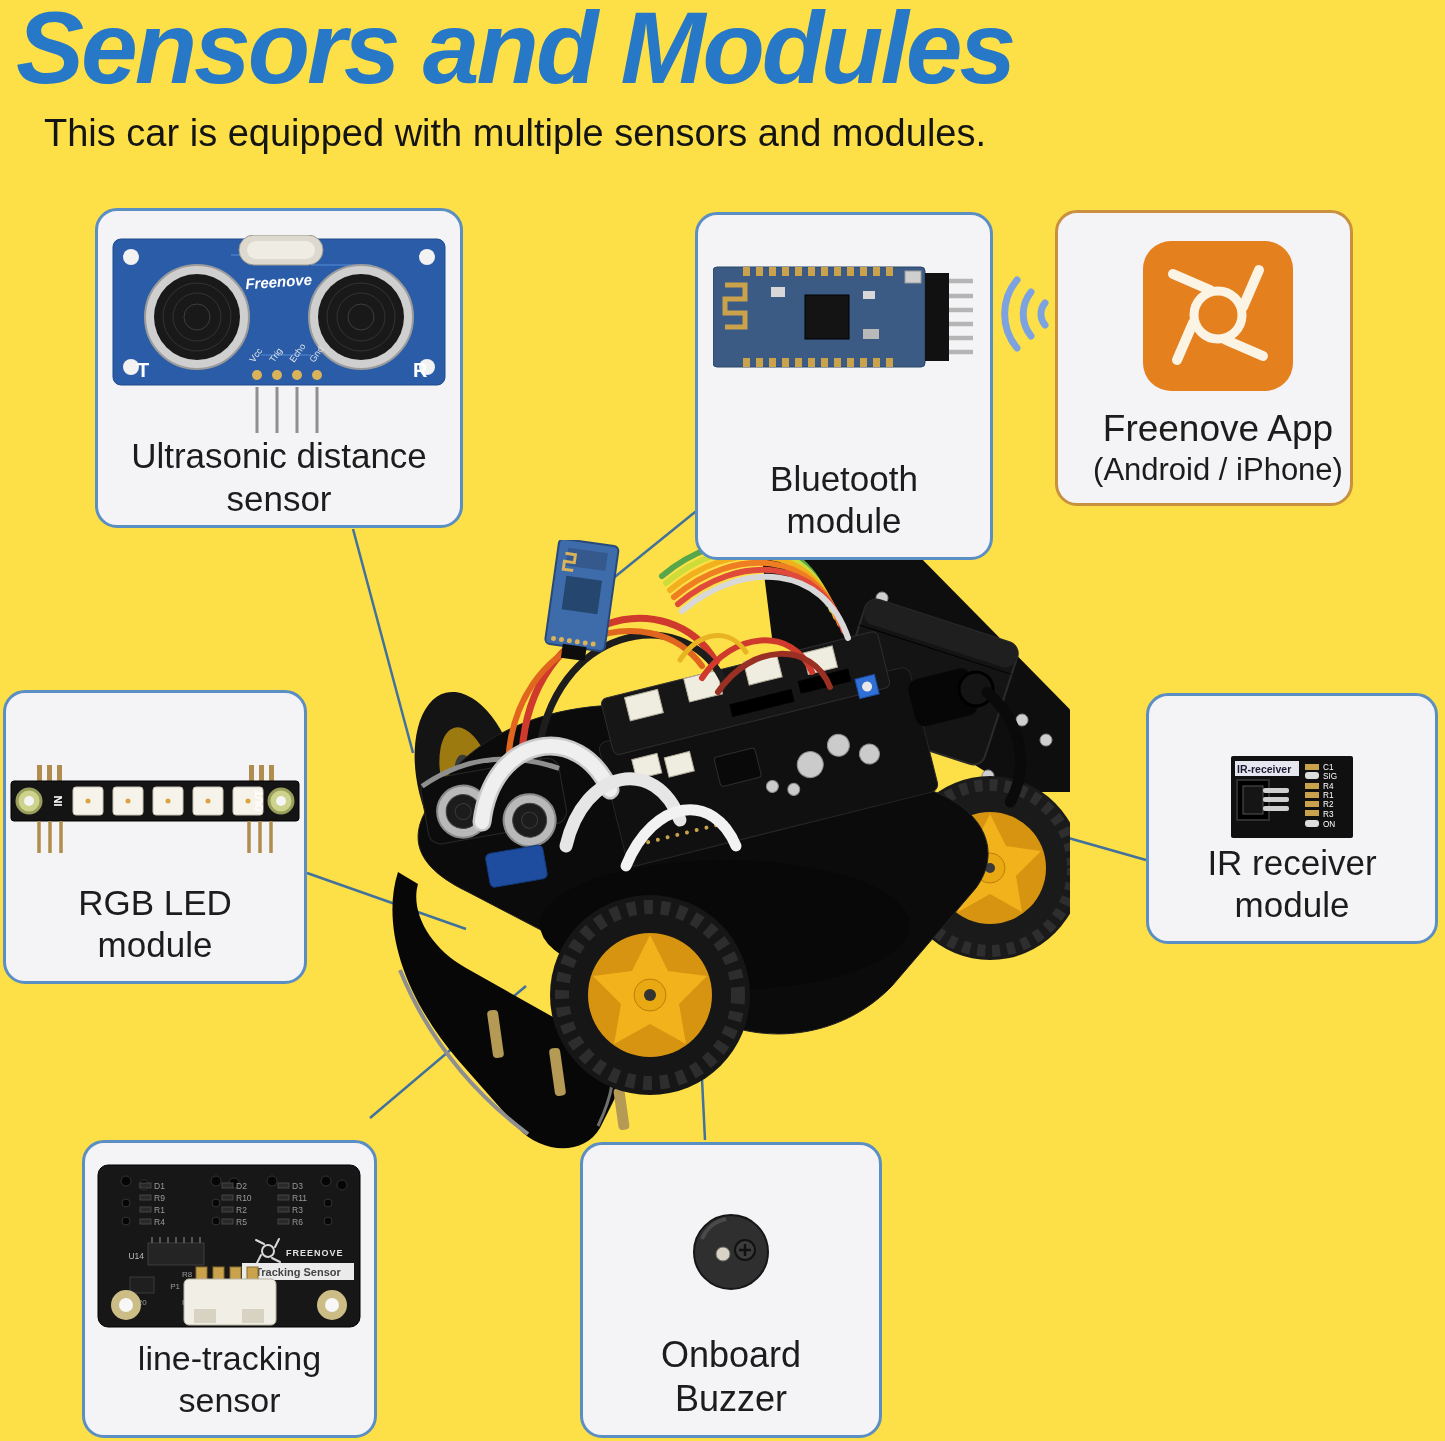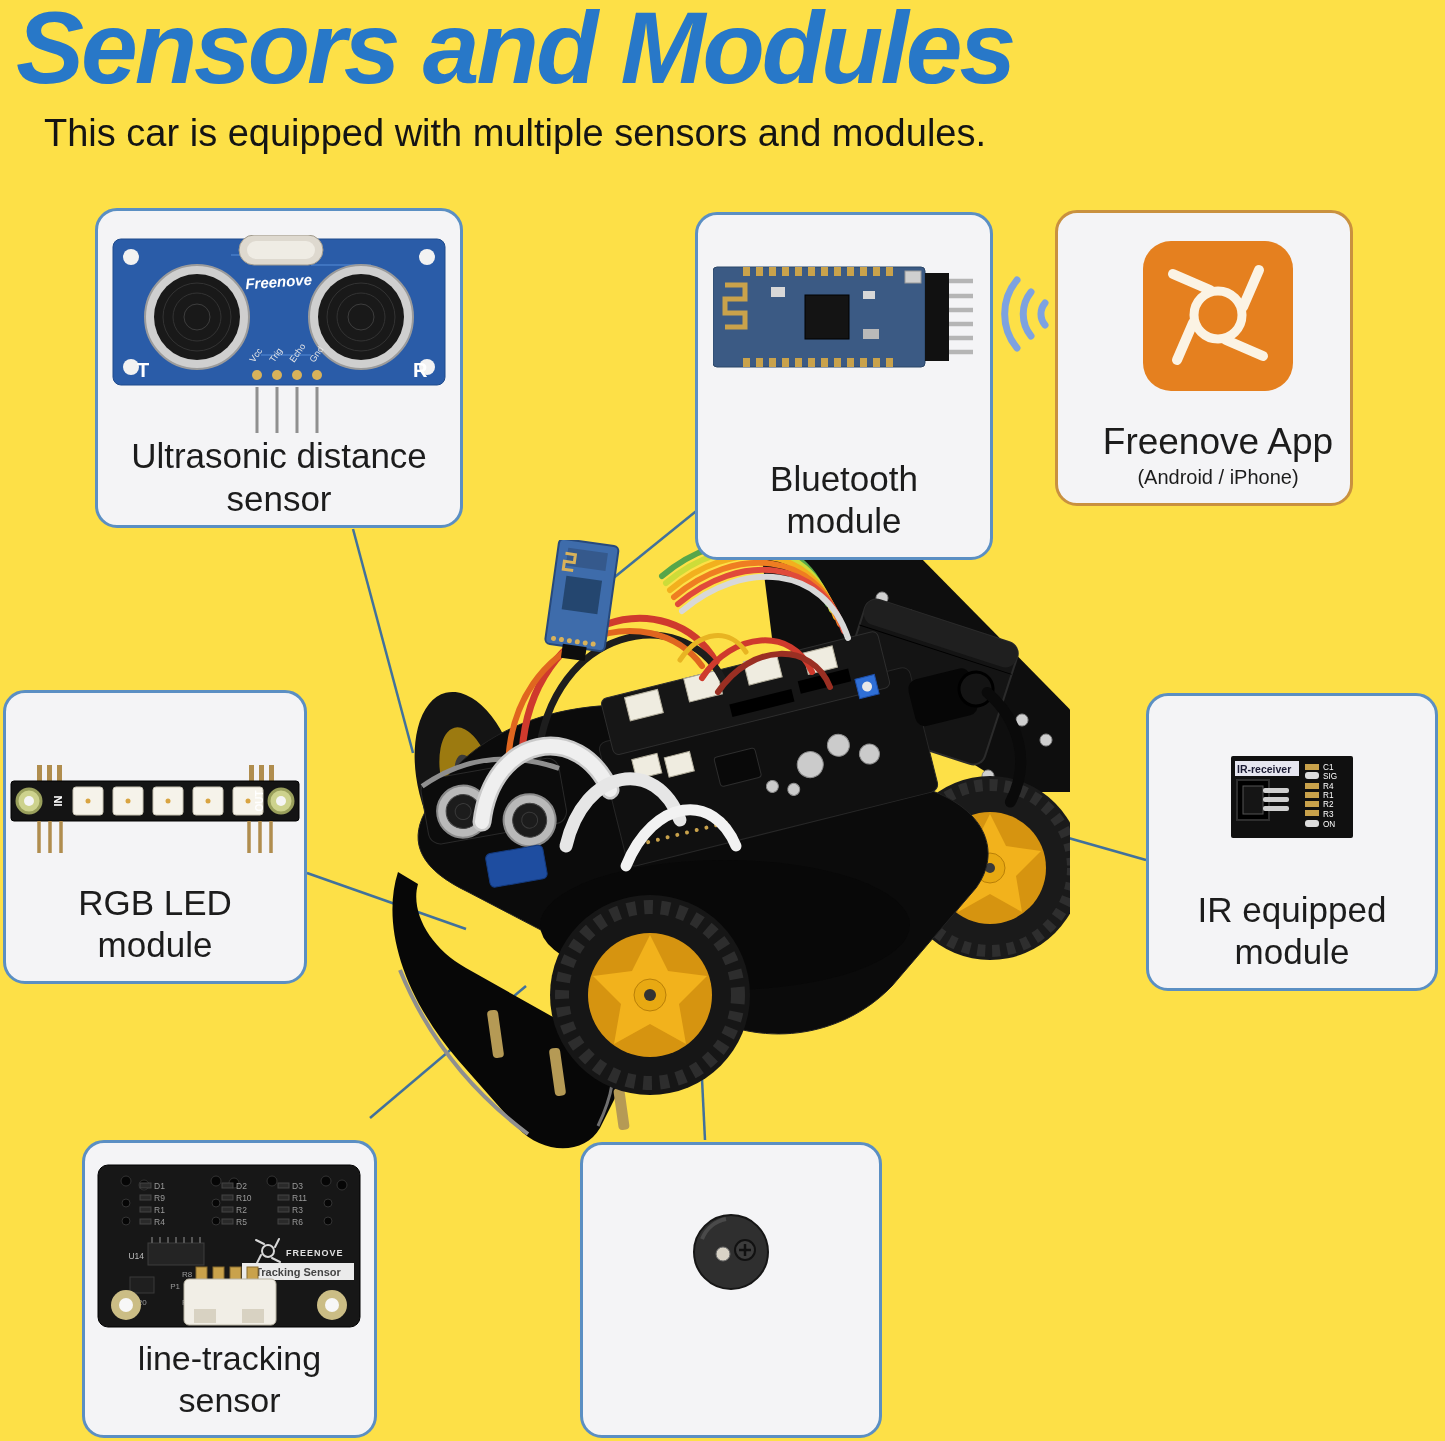--- a/index.html
+++ b/index.html
@@ -317,21 +317,21 @@
       <g stroke="#fbf3e4" stroke-linecap="round" fill="none">
         <circle cx="75" cy="74" r="24" stroke-width="9"></circle>
         <line x1="30" y1="33" x2="67" y2="49" stroke-width="10"></line>
         <line x1="116" y1="29" x2="100" y2="66" stroke-width="10"></line>
         <line x1="120" y1="115" x2="83" y2="99" stroke-width="10"></line>
         <line x1="34" y1="119" x2="50" y2="82" stroke-width="10"></line>
       </g>
     </svg>
     <div class="clabel" style="font-size:37px">
       <div>Freenove App</div>
-      <div style="font-size:20px">(Android / iPhone)</div>
+      <div style="font-size:31px">(Android / iPhone)</div>
     </div>
   </div>
 
   <div class="callout" style="left:3px;top:690px;width:304px;height:294px">
     <svg class="cimg" width="292" height="116" viewBox="0 0 292 116" style="margin-top:56px">
       <g fill="#b08d4e">
         <rect x="28" y="16" width="5" height="17"></rect>
           <rect x="38" y="16" width="5" height="17"></rect>
           <rect x="48" y="16" width="5" height="17"></rect>
         <rect x="240" y="16" width="5" height="17"></rect>
@@ -367,21 +367,21 @@
           <line x1="251" y1="72" x2="251" y2="104"></line>
           <line x1="262" y1="72" x2="262" y2="104"></line>
       </g>
     </svg>
     <div class="clabel">
       <div>RGB LED</div>
       <div>module</div>
     </div>
   </div>
 
-  <div class="callout" style="left:1146px;top:693px;width:292px;height:298px">
+  <div class="callout" style="left:1146px;top:693px;width:292px;height:251px">
     <svg class="cimg" width="122" height="82" viewBox="0 0 122 82" style="margin-top:60px">
       <rect x="0" y="0" width="122" height="82" rx="2" fill="#101010"></rect>
       <rect x="4" y="5" width="64" height="15" fill="#e6e6f0"></rect>
       <text x="6" y="17" font-size="10.5" font-weight="bold" fill="#1a1a33">IR-receiver</text>
       <rect x="6" y="24" width="32" height="40" fill="#000" stroke="#2e2e2e" stroke-width="2"></rect>
       <rect x="12" y="30" width="20" height="28" fill="#151515" stroke="#555"></rect>
       <g fill="#cfcfcf">
         <rect x="32" y="32" width="26" height="5" rx="2"></rect>
           <rect x="32" y="41" width="26" height="5" rx="2"></rect>
           <rect x="32" y="50" width="26" height="5" rx="2"></rect>
@@ -401,21 +401,21 @@
         <text x="92" y="14">C1</text>
         <text x="92" y="23">SIG</text>
         <text x="92" y="33">R4</text>
         <text x="92" y="42">R1</text>
         <text x="92" y="51">R2</text>
         <text x="92" y="61">R3</text>
         <text x="92" y="71">ON</text>
       </g>
     </svg>
     <div class="clabel">
-      <div>IR equipped</div>
+      <div>IR receiver</div>
       <div>module</div>
     </div>
   </div>
 
   <div class="callout" style="left:82px;top:1140px;width:295px;height:298px">
     <svg class="cimg" width="268" height="176" viewBox="0 0 268 176" style="margin-top:16px">
       <rect x="2" y="6" width="262" height="162" rx="10" fill="#171717" stroke="#000"></rect>
       <g fill="#060606" stroke="#333">
         <circle cx="30" cy="22" r="5"></circle>
           <circle cx="48" cy="26" r="5"></circle>
@@ -513,15 +513,19 @@
     <svg class="cimg" width="110" height="110" viewBox="0 0 110 110" style="margin-top:52px">
       <circle cx="55" cy="55" r="37" fill="#2f2f2f" stroke="#161616" stroke-width="2"></circle>
       <path d="M 26,42 A 33,33 0 0 1 50,22" stroke="#4a4a4a" stroke-width="4" fill="none"></path>
       <circle cx="47" cy="57" r="7" fill="#d9d3c6" stroke="#6a6a6a"></circle>
       <g>
         <circle cx="69" cy="53" r="10" fill="#3c3c3c" stroke="#111" stroke-width="2"></circle>
         <line x1="63" y1="53" x2="75" y2="53" stroke="#111" stroke-width="2.5"></line>
         <line x1="69" y1="47" x2="69" y2="59" stroke="#111" stroke-width="2.5"></line>
       </g>
     </svg>
+    <div class="clabel" style="font-size:36px">
+      <div>Onboard</div>
+      <div>Buzzer</div>
+    </div>
   </div>
 
 </div>
 
 </body></html>

